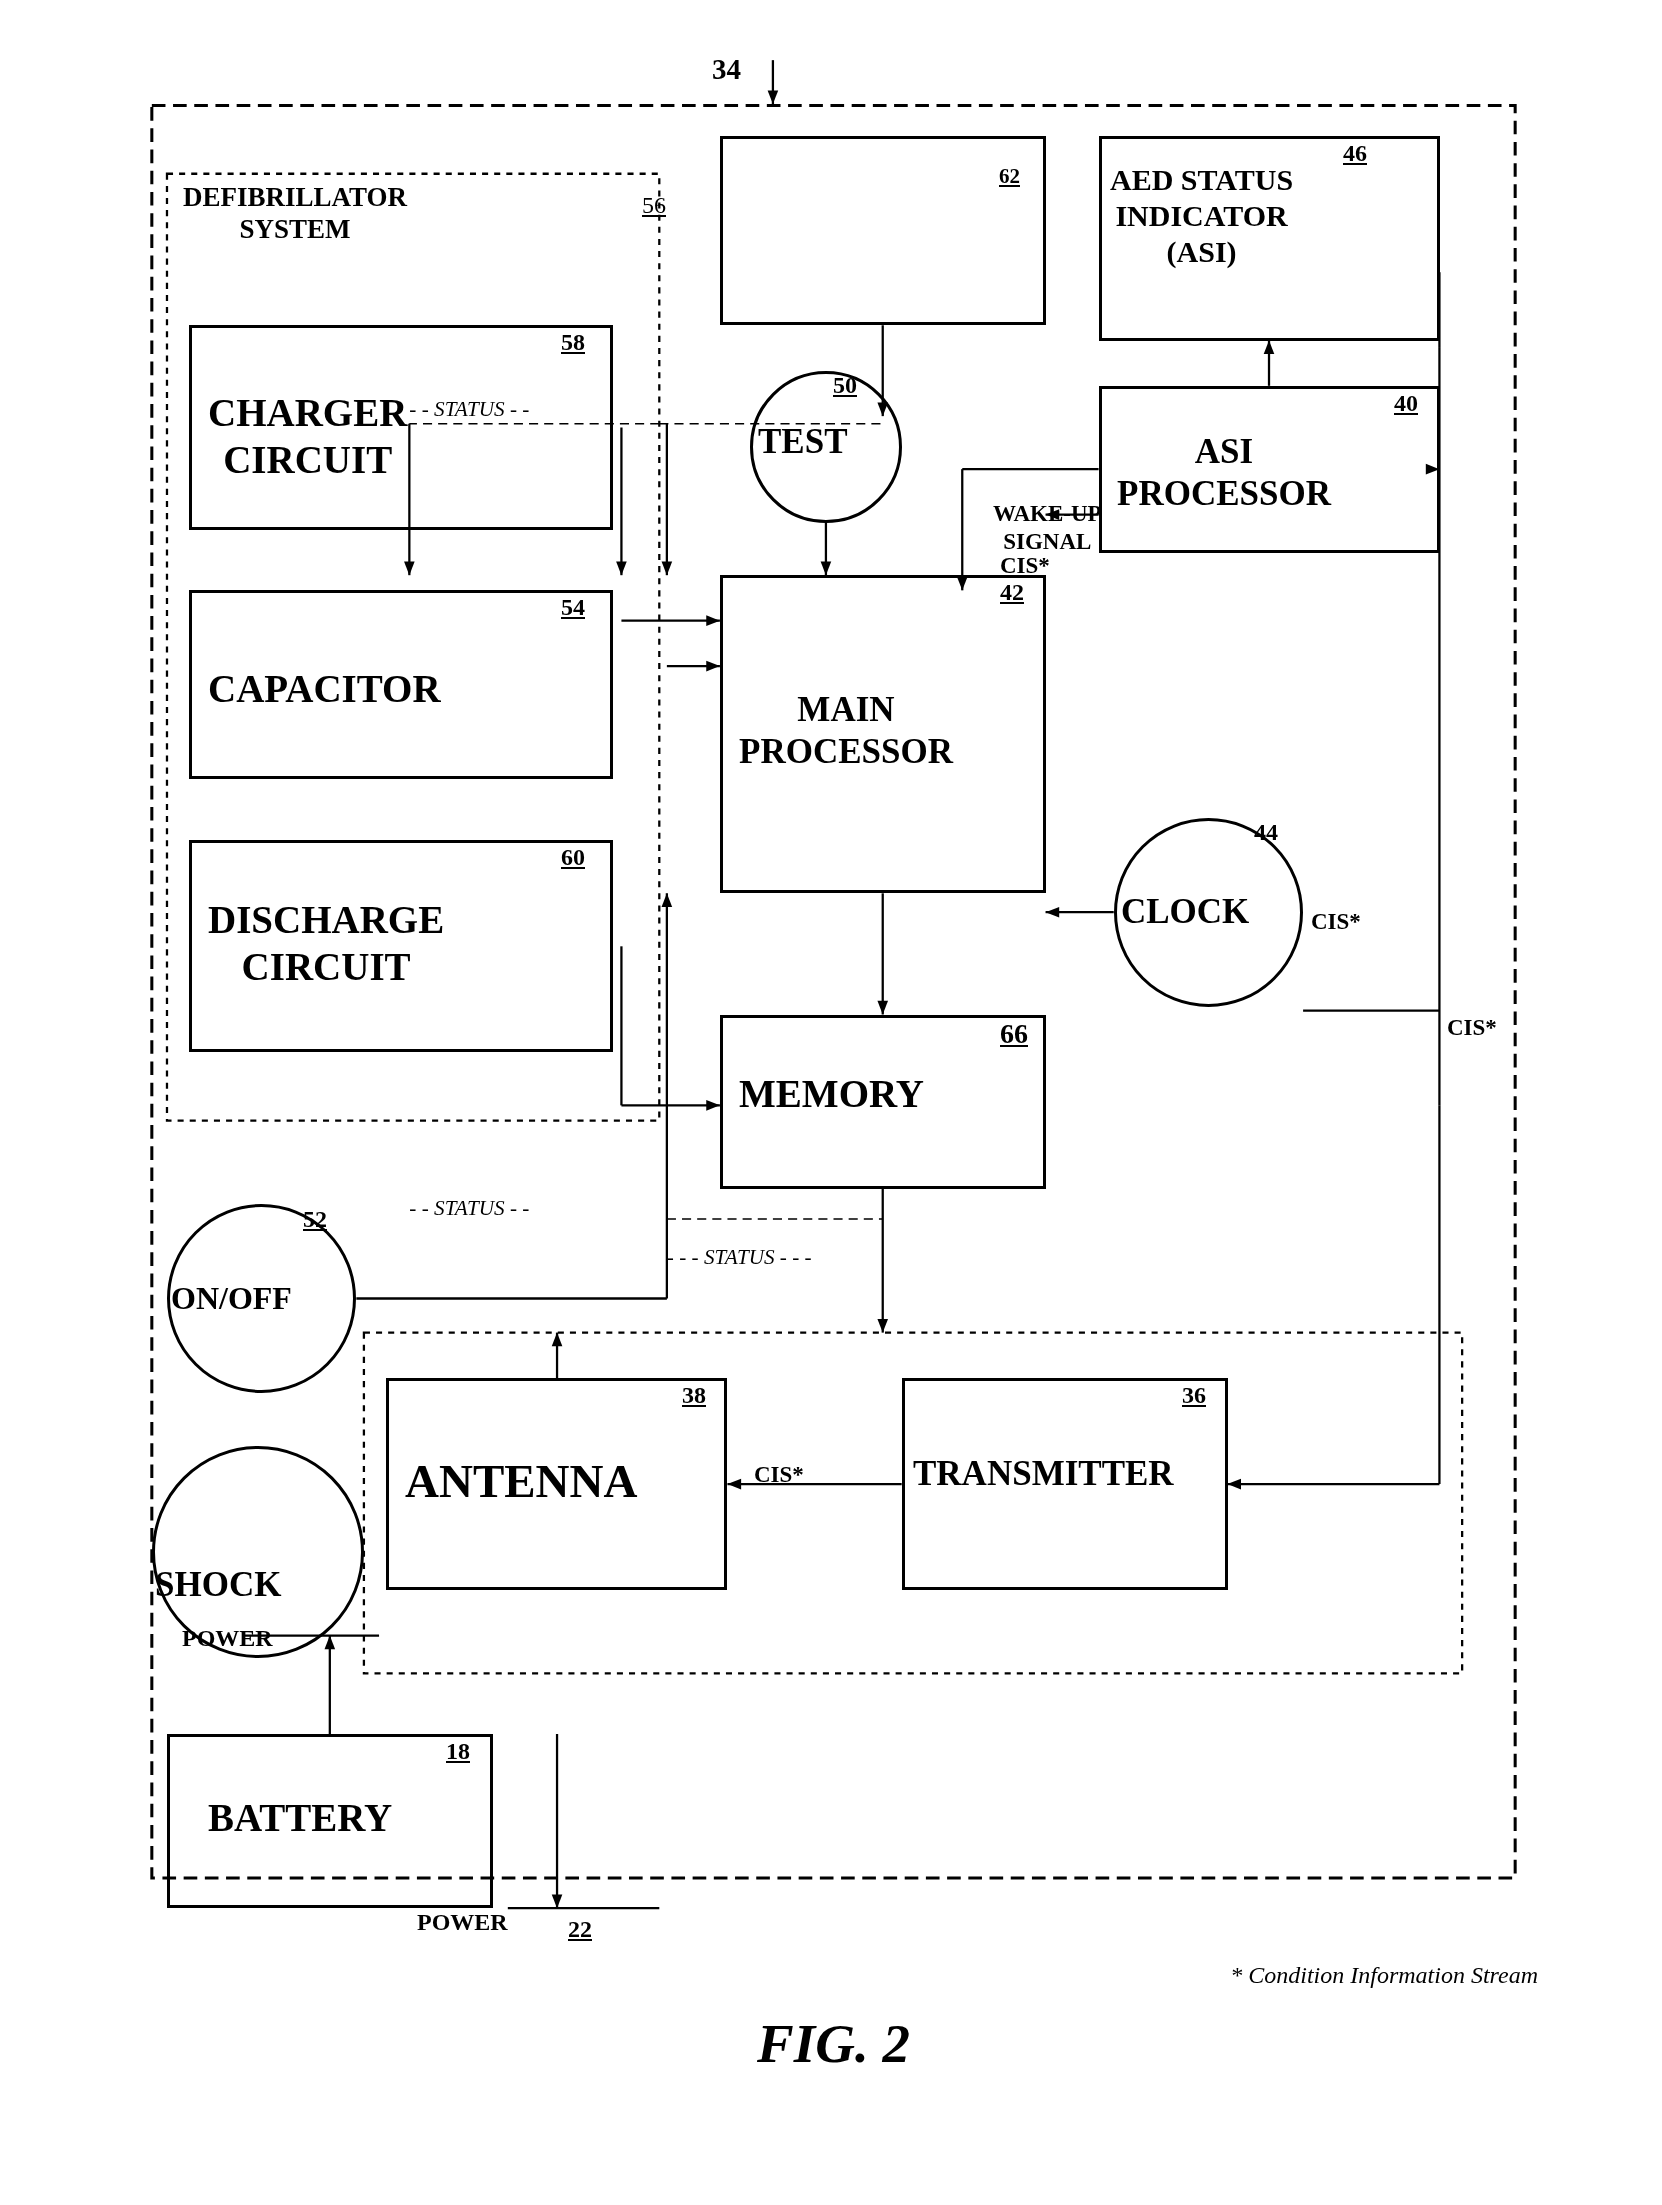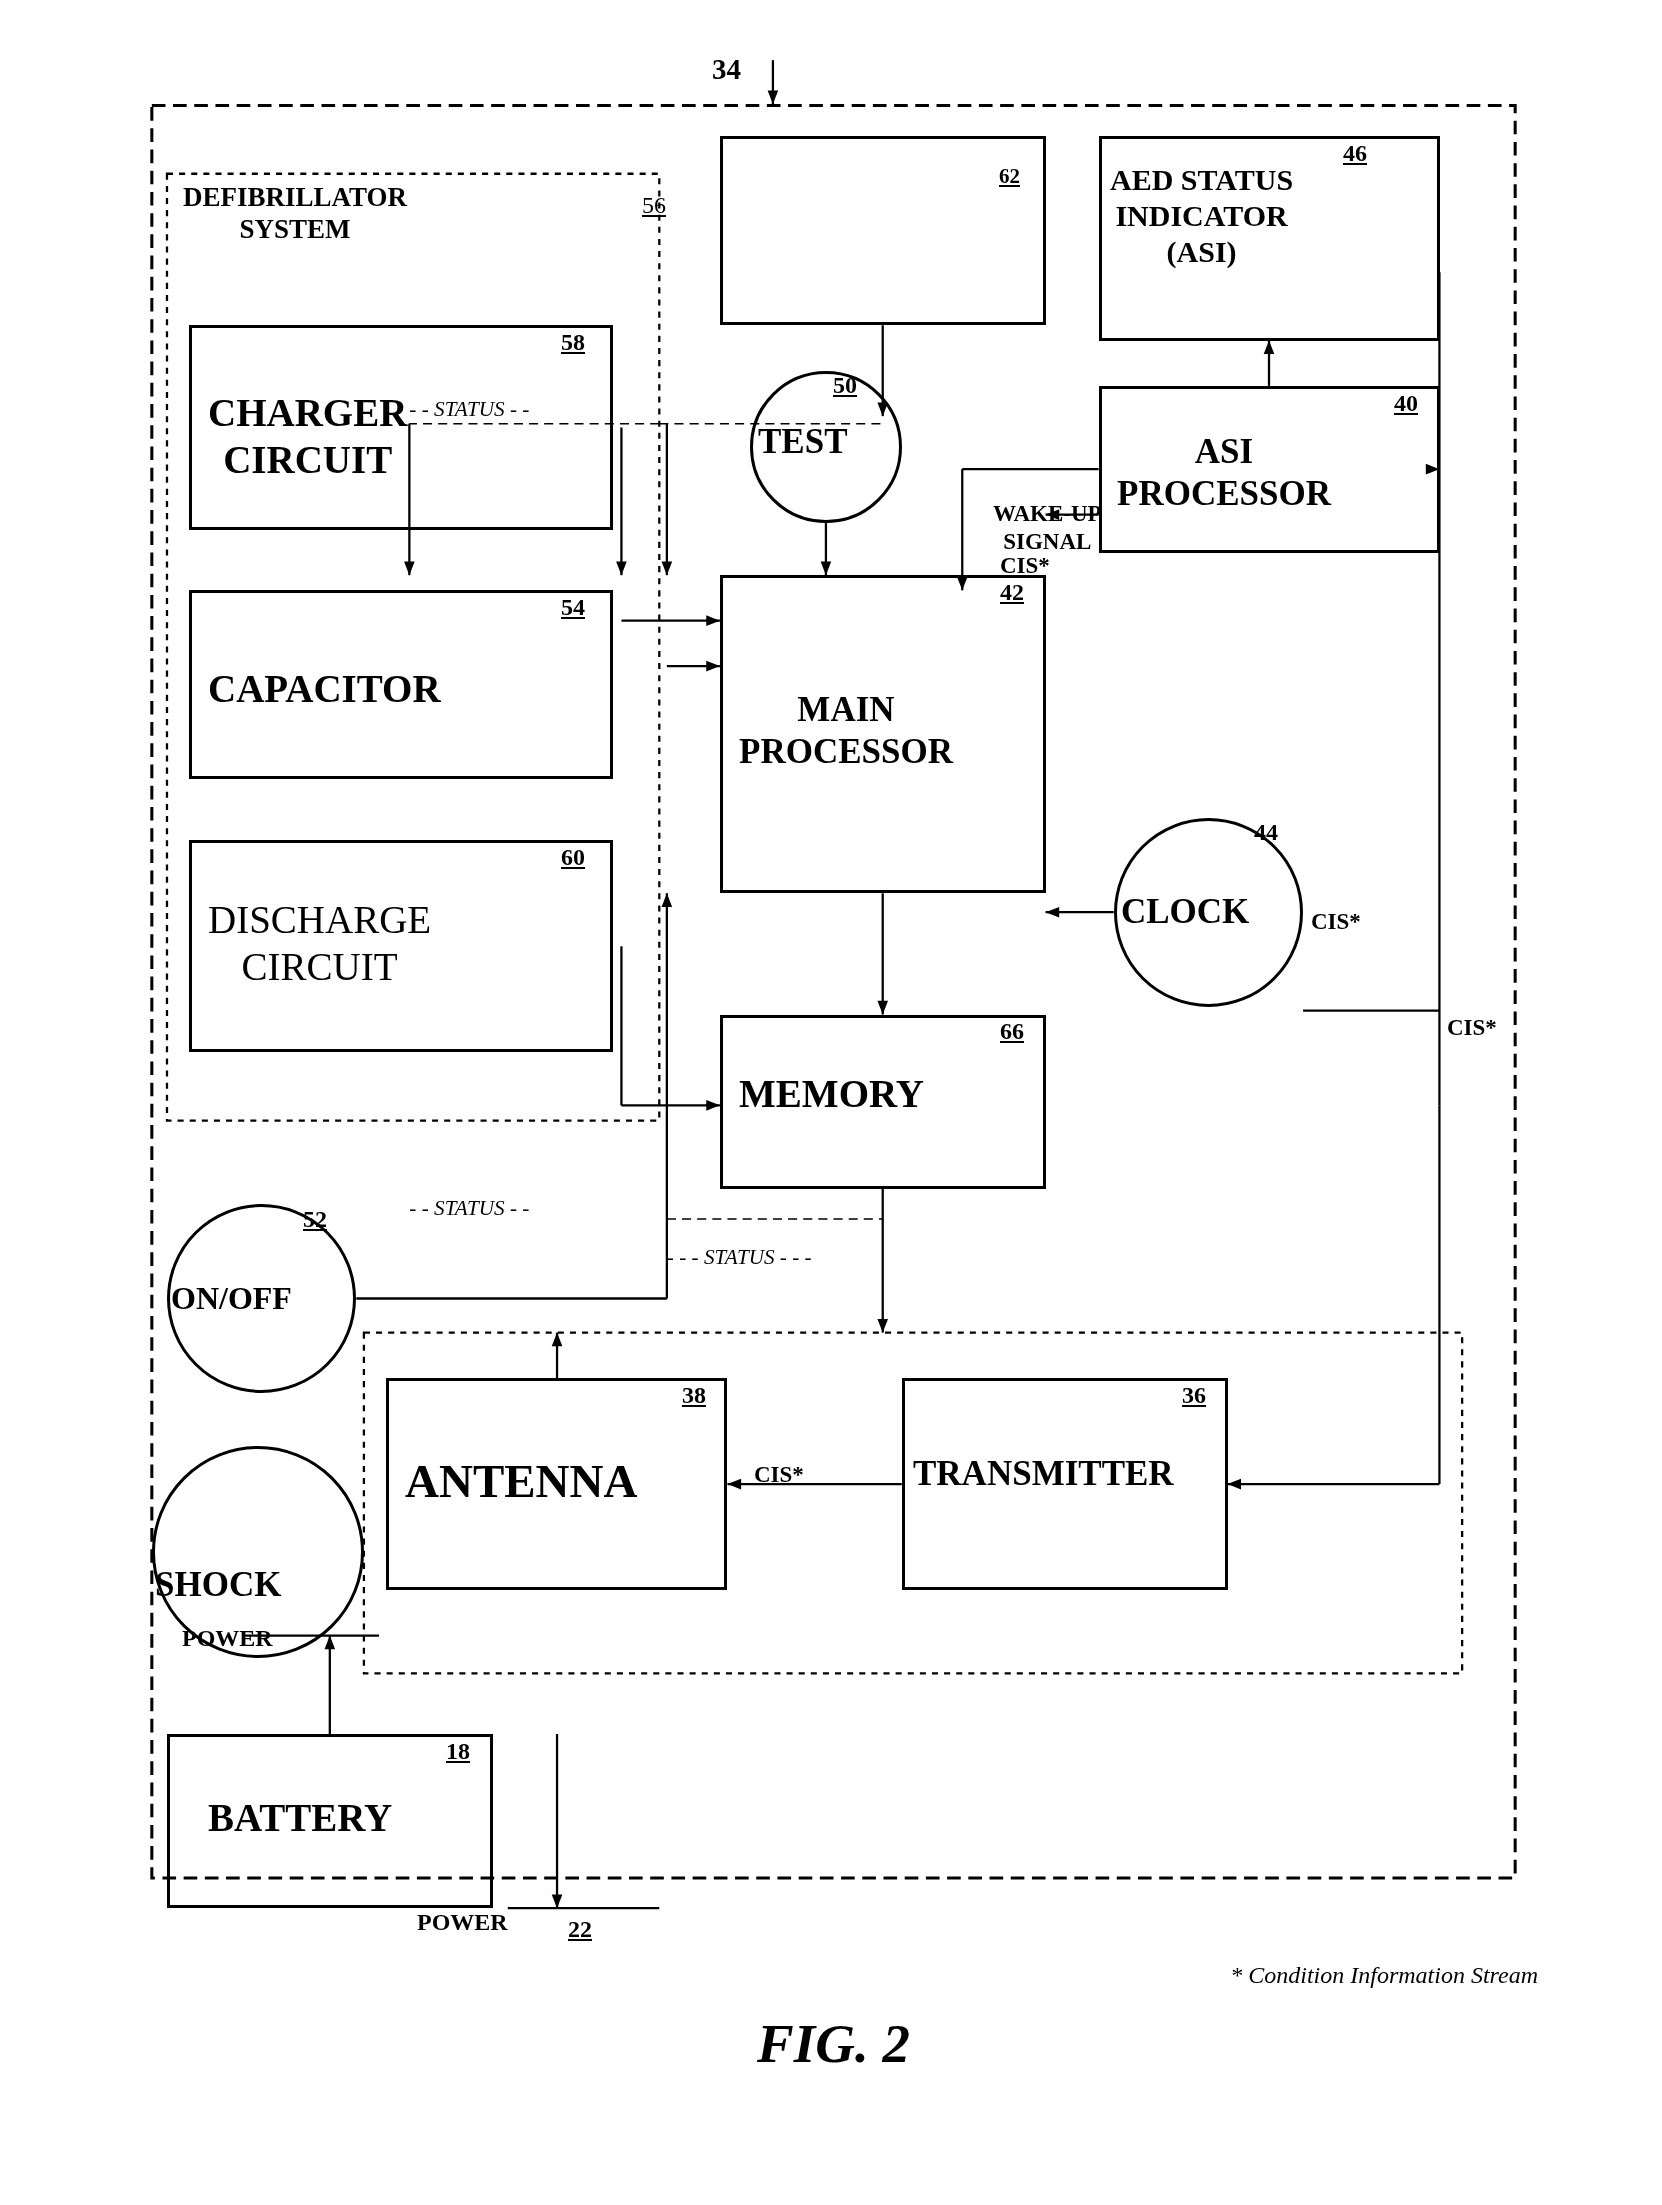--- a/index.html
+++ b/index.html
@@ -109,21 +109,21 @@
       left: 98px;
       width: 424px;
       height: 212px;
       border: 3px solid #000;
     }
     .discharge-label {
       position: absolute;
       top: 852px;
       left: 117px;
       font-size: 39px;
-      font-weight: normal;
+      font-weight: bold;
       text-align: center;
       line-height: 1.2;
     }
     .discharge-num {
       position: absolute;
       top: 799px;
       left: 470px;
       font-size: 24px;
       font-weight: bold;
       text-decoration: underline;
@@ -343,21 +343,21 @@
       top: 1026px;
       left: 648px;
       font-size: 39px;
       font-weight: bold;
       text-align: center;
     }
     .memory-num {
       position: absolute;
       top: 973px;
       left: 909px;
-      font-size: 24px;
+      font-size: 28px;
       font-weight: bold;
       text-decoration: underline;
     }
     
     .antenna-box {
       position: absolute;
       top: 1333px;
       left: 295px;
       width: 341px;
       height: 212px;

